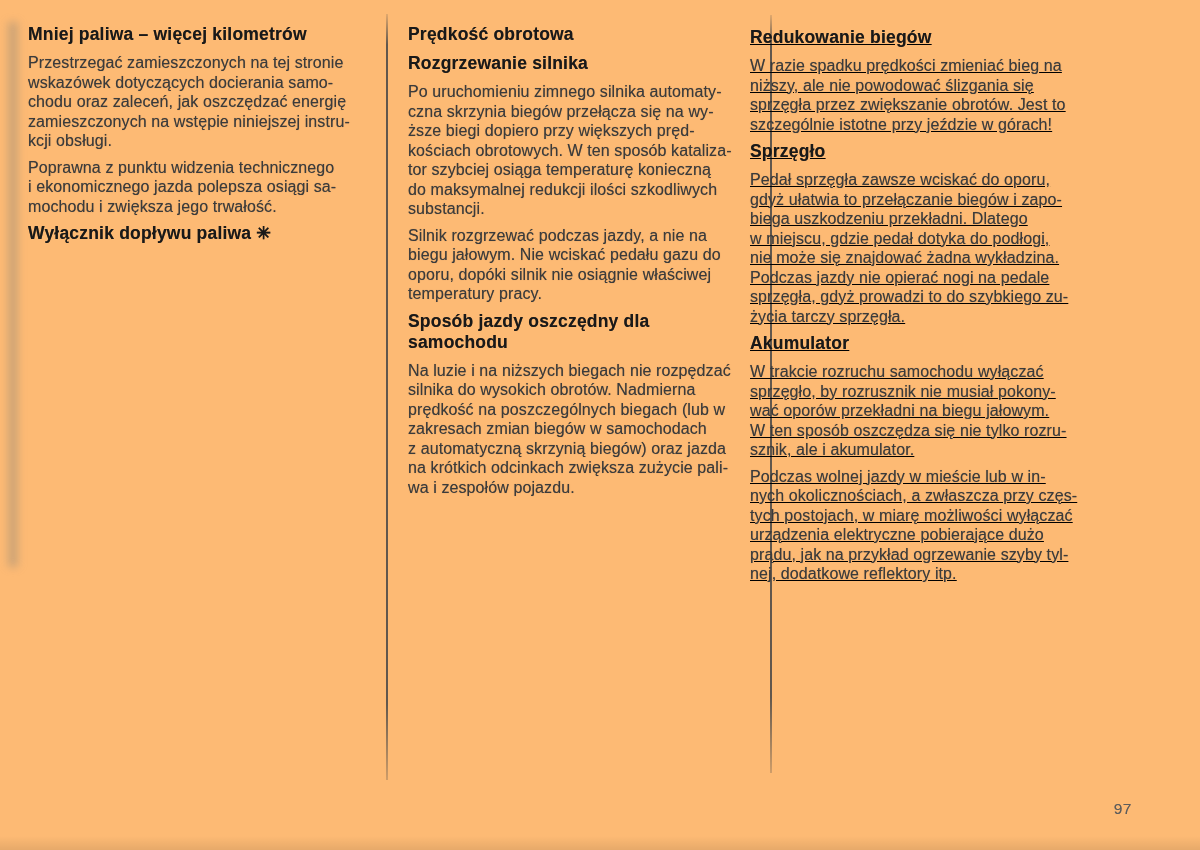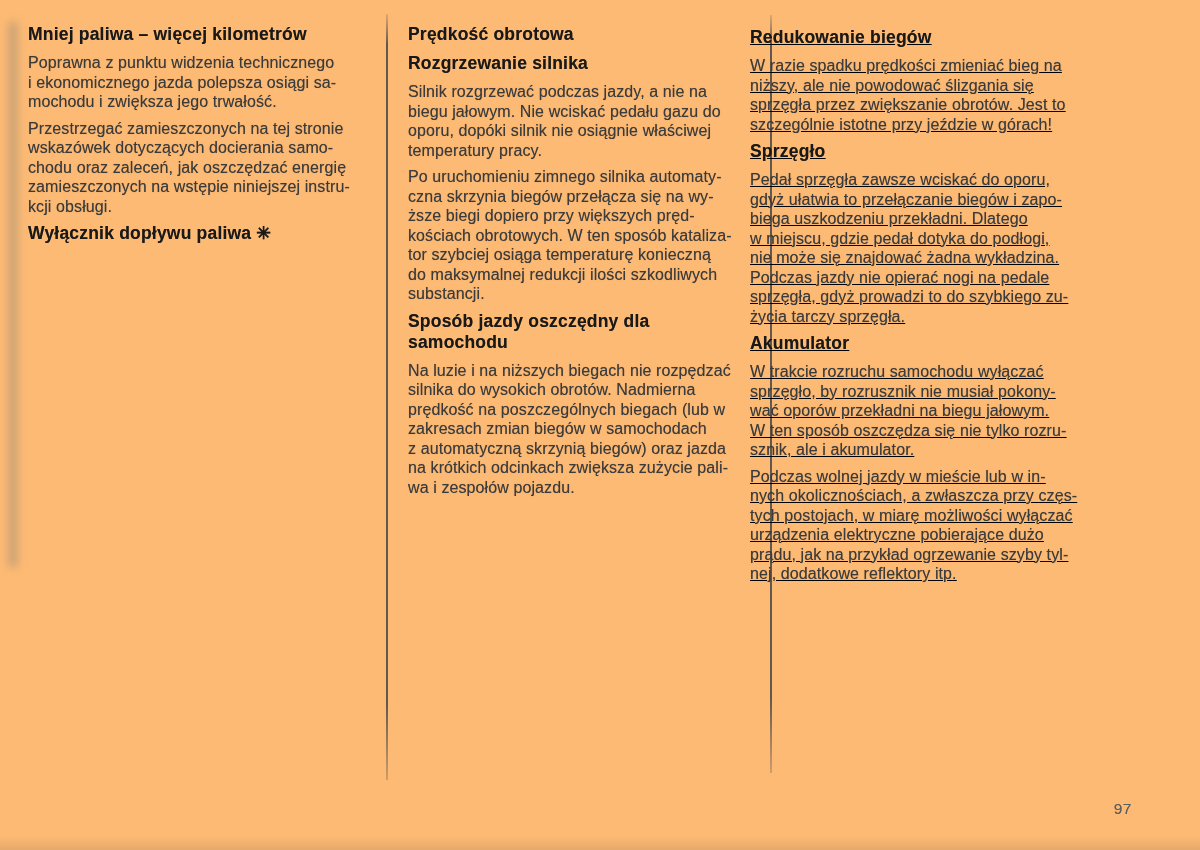--- a/index.html
+++ b/index.html
@@ -88,47 +88,47 @@
 </style>
 </head>
 <body>
 
 <div class="page">
 
   <div class="edge-left"></div>
 
   <div class="column col-left">
     <h2>Mniej paliwa – więcej kilometrów</h2>
-    <p>Poprawna z punktu widzenia technicznego
-i ekonomicznego jazda polepsza osiągi sa-
-mochodu i zwiększa jego trwałość.</p>
     <p>Przestrzegać zamieszczonych na tej stronie
 wskazówek dotyczących docierania samo-
 chodu oraz zaleceń, jak oszczędzać energię
 zamieszczonych na wstępie niniejszej instru-
 kcji obsługi.</p>
+    <p>Poprawna z punktu widzenia technicznego
+i ekonomicznego jazda polepsza osiągi sa-
+mochodu i zwiększa jego trwałość.</p>
     <h2>Wyłącznik dopływu paliwa ✳</h2>
   </div>
 
   <div class="divider divider-1"></div>
 
   <div class="column col-middle">
     <h2>Prędkość obrotowa</h2>
     <h2>Rozgrzewanie silnika</h2>
-    <p>Silnik rozgrzewać podczas jazdy, a nie na
-biegu jałowym. Nie wciskać pedału gazu do
-oporu, dopóki silnik nie osiągnie właściwej
-temperatury pracy.</p>
     <p>Po uruchomieniu zimnego silnika automaty-
 czna skrzynia biegów przełącza się na wy-
 ższe biegi dopiero przy większych pręd-
 kościach obrotowych. W ten sposób kataliza-
 tor szybciej osiąga temperaturę konieczną
 do maksymalnej redukcji ilości szkodliwych
 substancji.</p>
+    <p>Silnik rozgrzewać podczas jazdy, a nie na
+biegu jałowym. Nie wciskać pedału gazu do
+oporu, dopóki silnik nie osiągnie właściwej
+temperatury pracy.</p>
     <h2>Sposób jazdy oszczędny dla
 samochodu</h2>
     <p>Na luzie i na niższych biegach nie rozpędzać
 silnika do wysokich obrotów. Nadmierna
 prędkość na poszczególnych biegach (lub w
 zakresach zmian biegów w samochodach
 z automatyczną skrzynią biegów) oraz jazda
 na krótkich odcinkach zwiększa zużycie pali-
 wa i zespołów pojazdu.</p>
   </div>

